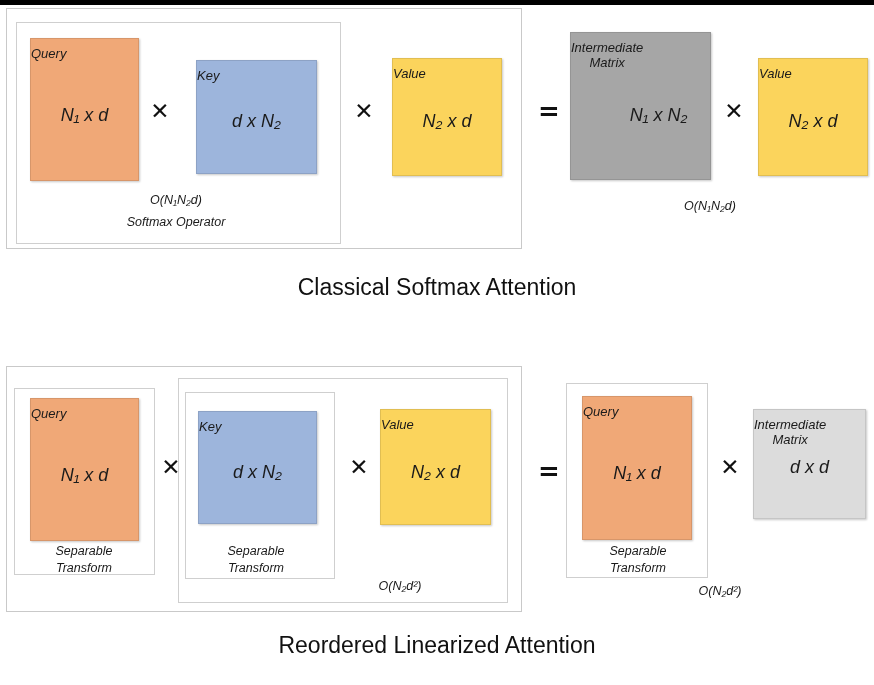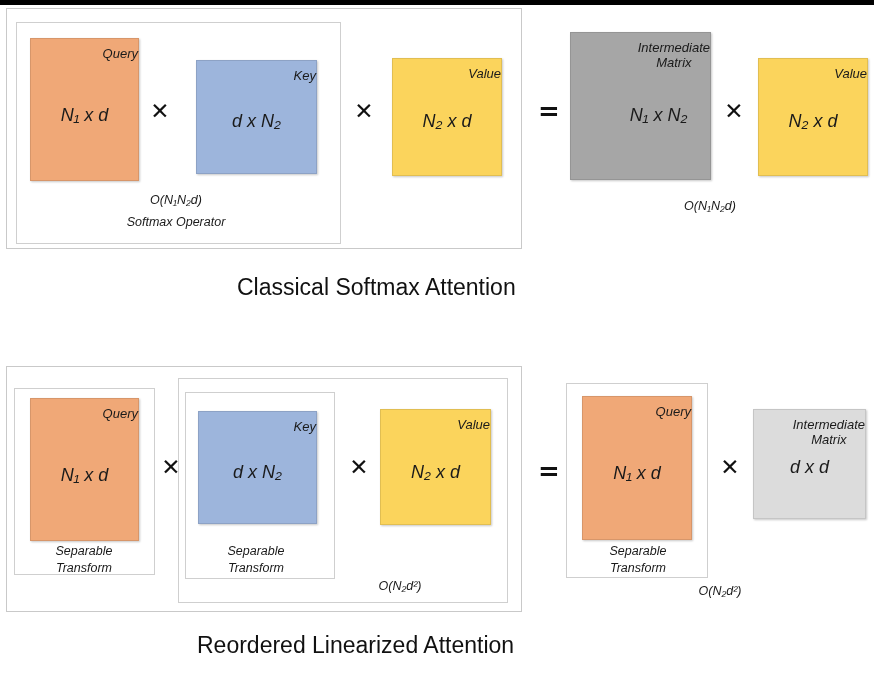--- a/index.html
+++ b/index.html
@@ -17,21 +17,21 @@
   
   .frame{border:1px solid #c9c9c9;background:transparent;}
   .frame2{border:1px solid #cfcfcf;background:transparent;}
 
   
   .mat{
     box-sizing:border-box;
     position:absolute;
     border:1px solid rgba(0,0,0,0.10);
     box-shadow:1px 1px 2px rgba(0,0,0,0.22);
-    display:flex;flex-direction:column;align-items:flex-end;
+    display:flex;flex-direction:column;align-items:flex-start;
     font-style:italic;
     color:#1a1a1a;
   }
   .mat .m-name{
     font-size:13px;font-style:italic;line-height:1.15;text-align:center;
     margin-top:8px;white-space:pre-line;
   }
   .mat .m-dim{
     font-size:18px;font-style:italic;text-align:center;
     position:absolute;left:0;right:0;
@@ -50,21 +50,21 @@
   .op-eq{
     position:absolute;font-size:26px;font-weight:bold;color:#111;
     font-family:"DejaVu Sans",sans-serif;line-height:1;text-align:center;
   }
 
   .cap-small{
     position:absolute;font-size:12.5px;font-style:italic;color:#1a1a1a;
     text-align:center;line-height:1.35;white-space:pre-line;
   }
   .section-title{
-    position:absolute;font-size:23px;color:#111;
+    position:absolute;font-size:23px;color:#111;text-align:center;
     font-family:"Liberation Sans",sans-serif;
   }
 </style>
 </head>
 <body>
 
 <div id="stage">
 
   <div class="topbar"></div>
 

